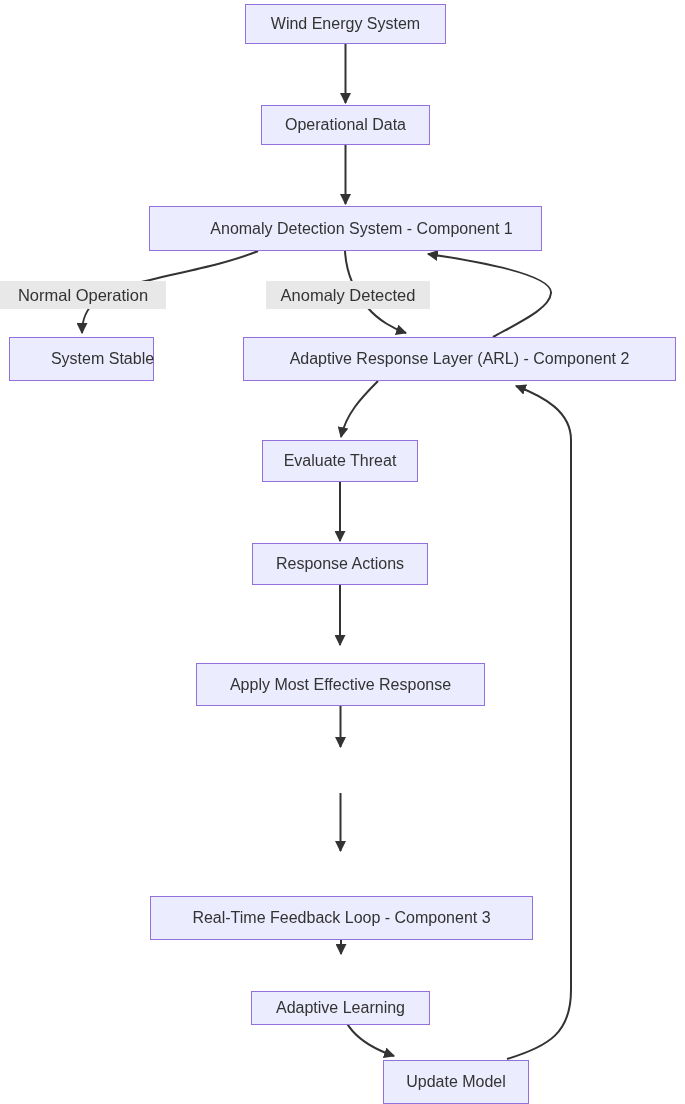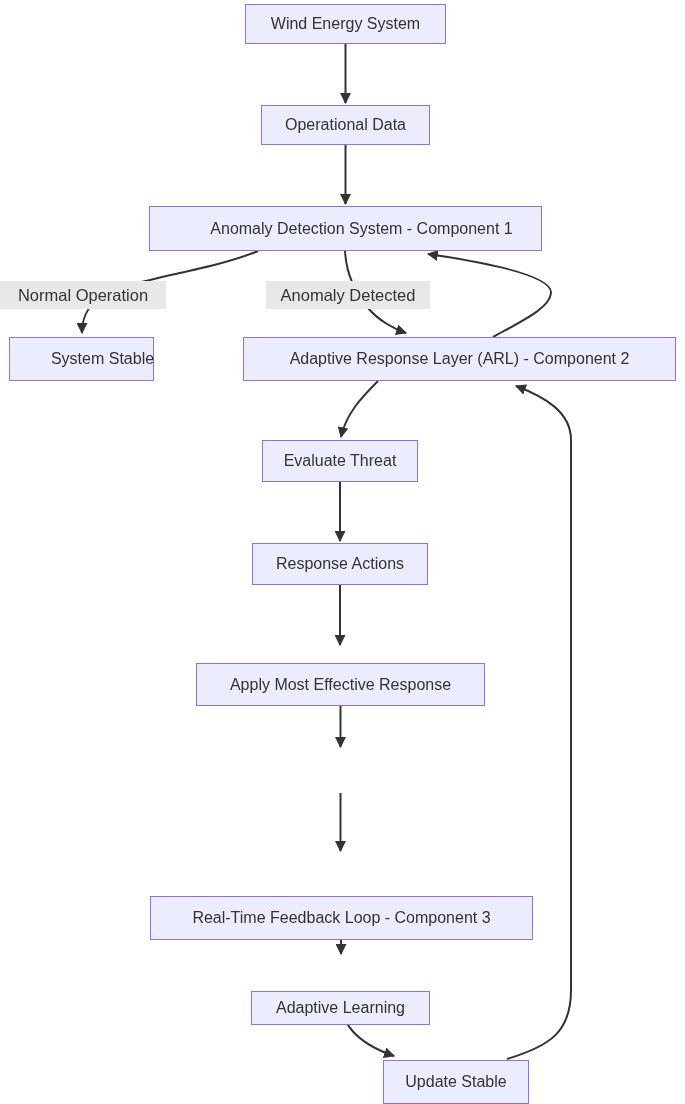--- a/index.html
+++ b/index.html
@@ -97,21 +97,21 @@
   <div class="node" style="left:196px; top:647px; width:289px; height:43px;margin-top:16px;">
     <span>Apply Most Effective Response</span>
   </div>
   <div class="node" style="left:150px; top:853px; width:383px; height:44px;margin-top:43px;">
     <span>Real-Time Feedback Loop - Component 3</span>
   </div>
   <div class="node" style="left:251px; top:956px; width:179px; height:34px;margin-top:35px;">
     <span>Adaptive Learning</span>
   </div>
   <div class="node" style="left:383px; top:1060px; width:146px; height:44px;">
-    <span>Update Stable</span>
+    <span>Update Model</span>
   </div>
 
   <div class="edge-label" style="left:0px; top:281px; width:166px; height:28px;">
     <span>Normal Operation</span>
   </div>
   <div class="edge-label" style="left:266px; top:281px; width:164px; height:28px;">
     <span>Anomaly Detected</span>
   </div>
 
 </div>

